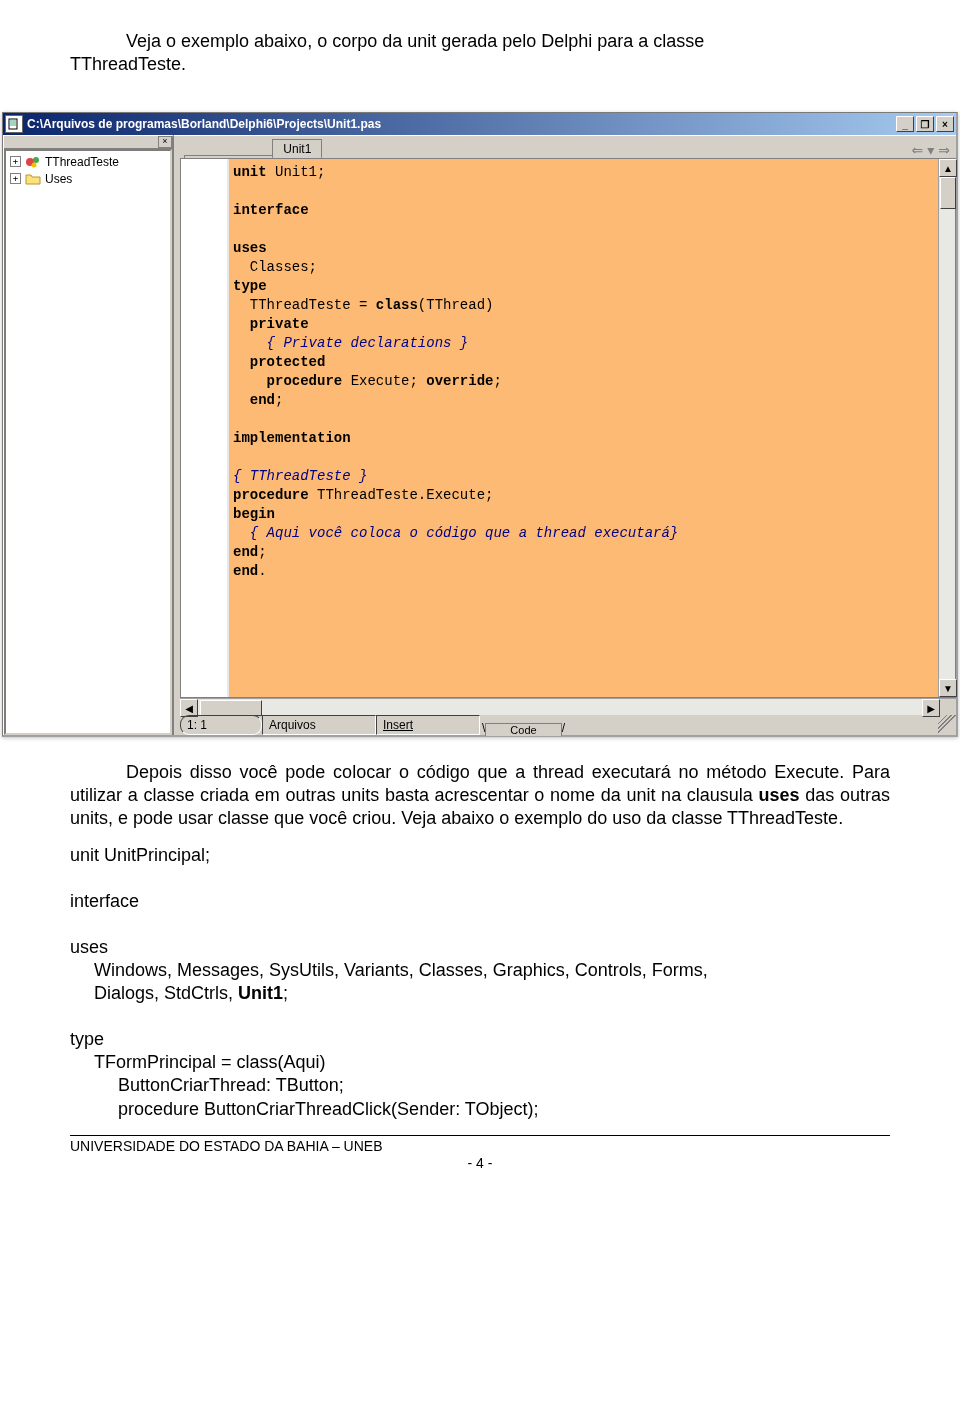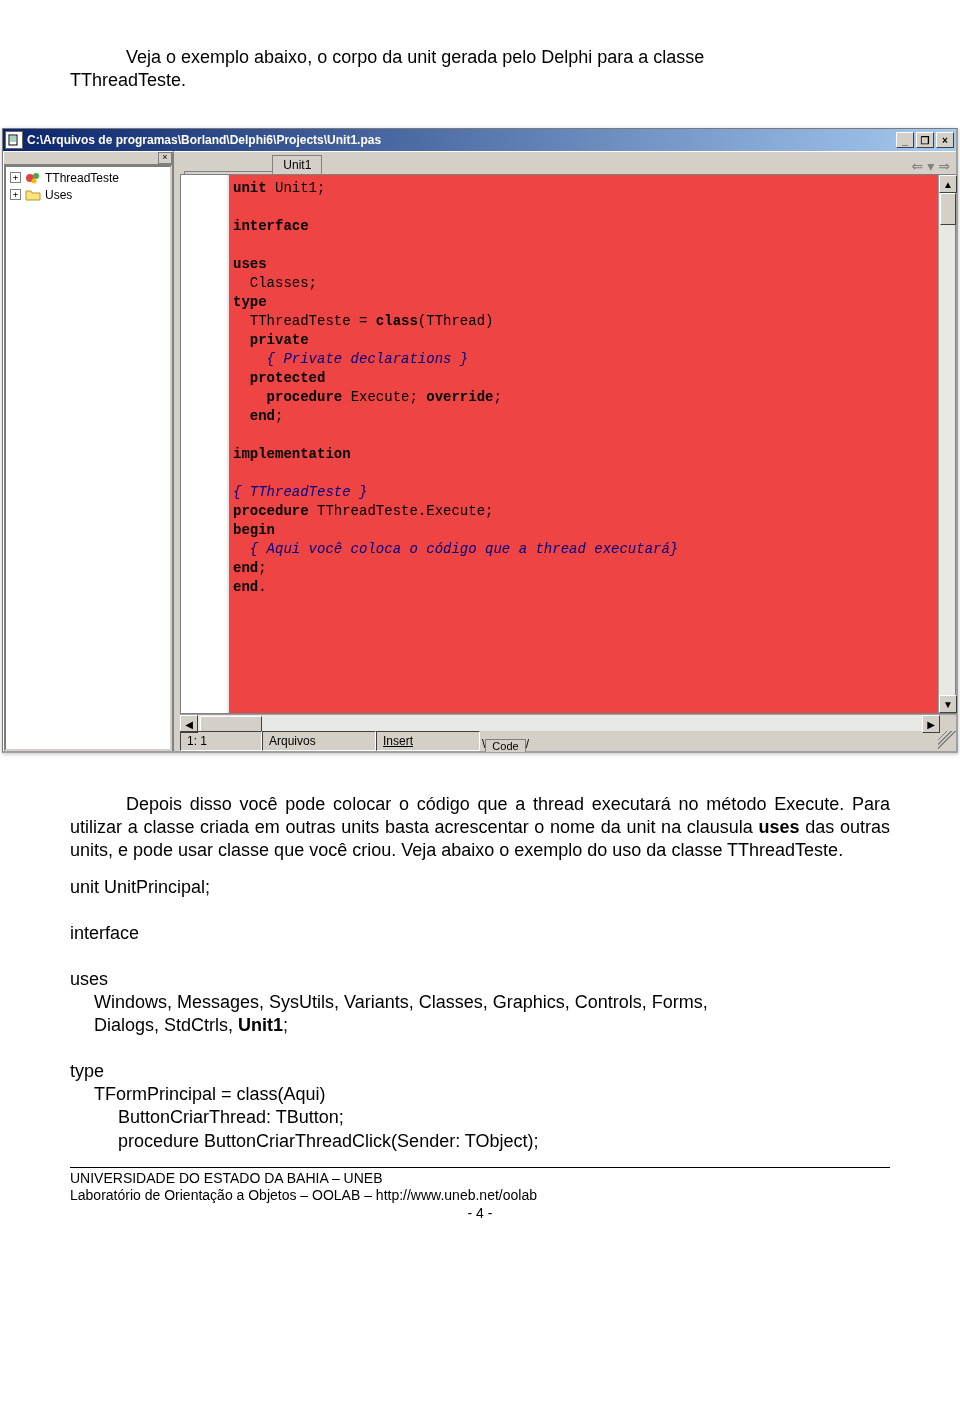--- a/index.html
+++ b/index.html
@@ -8,21 +8,21 @@
     font-family: Arial, Helvetica, sans-serif;
     font-size: 18px;
     color: #000;
     width: 960px;
   }
   .page {
     padding: 30px 70px 20px 70px;
   }
   .para {
     text-align: justify;
-    margin: 16px 0 14px 0;
+    margin: 0 0 14px 0;
     line-height: 1.28;
   }
   .para .first-indent {
     display: inline-block;
     width: 56px;
   }
   .bold { font-weight: bold; }
 
   
   .ide {
@@ -158,21 +158,21 @@
   .nav-arrows {
     display:flex; gap:4px; align-items:center; padding-right:6px;
     color:#808080;
   }
   .nav-arrows span { font-size:14px; }
 
   .code-frame {
     flex: 1;
     display: flex;
     border: 1px solid #808080;
-    background: #ef4444;
+    background: #fdba74;
     position: relative;
     justify-content: center;
   }
   .gutter {
     width: 46px;
     background:#fff;
     border-right: 2px solid #e8e8e8;
   }
   .code {
     flex: 1;
@@ -214,32 +214,32 @@
     font-size:12px;
     align-items:stretch;
   }
   .statusbar .cell {
     border: 1px solid #808080;
     border-top-color:#404040; border-left-color:#404040;
     border-right-color:#fff; border-bottom-color:#fff;
     padding: 2px 6px;
     display:flex; align-items:center;
   }
-  .statusbar .cell:nth-child(1){ width:68px; }
+  .statusbar .cell:nth-child(1){ width:68px;border-radius:9px; }
   .statusbar .cell:nth-child(2){ width:100px; }
   .statusbar .cell:nth-child(3){ width:90px;text-decoration:underline; }
   .statusbar .ctab {
     flex:1;
     display:flex; align-items:flex-end;
     padding-left:2px;
   }
   .statusbar .ctab .lbl {
     border:1px solid #808080;
     border-bottom:none;
-    padding:0 6px;
+    padding:0 24px;
     font-size:11px;
     background:#d4d0c8;
     position:relative;
     top:1px;
   }
   .grip {
     width:18px;
     background:
       linear-gradient(135deg, transparent 6px, #808080 6px, #808080 7px, transparent 7px,
         transparent 9px, #808080 9px, #808080 10px, transparent 10px,
@@ -404,16 +404,15 @@
 <span class="indent1"><span>Dialogs, StdCtrls, </span><span class="bold">Unit1</span><span>;</span></span>
 
 <span>type</span>
 <span class="indent1"><span>TFormPrincipal = class(Aqui)</span></span>
 <span class="indent2"><span>ButtonCriarThread: TButton;</span></span>
 <span class="indent2"><span>procedure ButtonCriarThreadClick(Sender: TObject);</span></span></div>
 
   <hr class="sep">
   <div class="footer">
     <div>UNIVERSIDADE DO ESTADO DA BAHIA – UNEB</div>
-    <div>Laboratório de Orientação a Objetos – OOLAB – http://www.uneb.net/oolab</div>
     <div class="center">- 4 -</div>
   </div>
 </div>
 
 </body></html>

